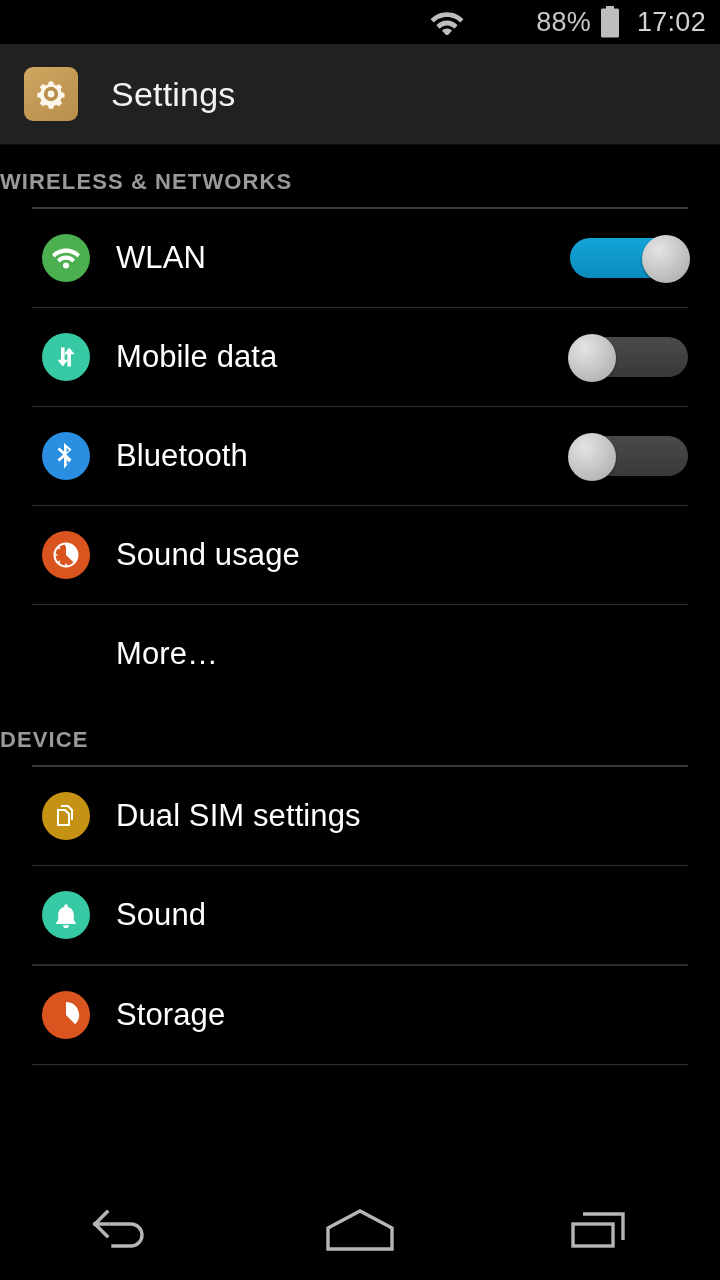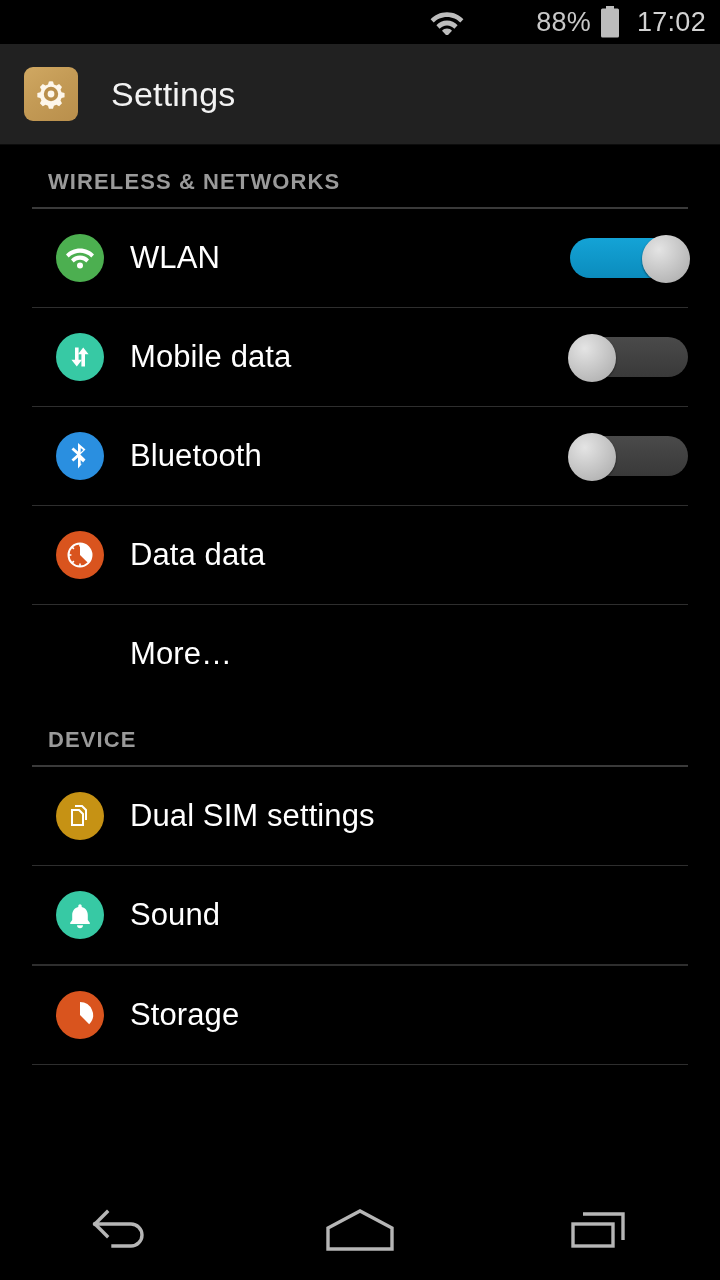--- a/index.html
+++ b/index.html
@@ -43,30 +43,30 @@
     color: #f2f2f2; font-size: 34px; margin-left: 33px;
     font-weight: 400; letter-spacing: 0.2px;
   }
 
   
   #list { position: relative; }
 
   .section-header { padding: 24px 0 0 0; }
   .section-header .sh-label {
     color: #9a9a9a; font-size: 22px; font-weight: bold;
-    letter-spacing: 1.1px; padding-left: 48px;
+    letter-spacing: 1.1px; 
   }
   .section-header .sh-rule {
     height: 2px; background: #3a3a3a;
     margin: 12px 32px 0 32px;
   }
 
   .row {
     height: 98px; display: flex; align-items: center;
-    padding-left: 56px; padding-right: 32px;
+    padding-left: 42px; padding-right: 32px;
     position: relative;
   }
   .row-icon {
     width: 48px; height: 48px; border-radius: 50%;
     display: flex; align-items: center; justify-content: center;
     flex: 0 0 auto;
   }
   .row-label {
     color: #ffffff; font-size: 31px; font-weight: 400;
     margin-left: 26px; letter-spacing: 0.1px;
@@ -211,21 +211,21 @@
           <path d="M15 15 L15 3.5 A11.5 11.5 0 0 1 23.1 22.9 Z" fill="#ffffff"></path>
           <g stroke="#ffffff" stroke-width="1.6">
             <line x1="15" y1="3.5" x2="15" y2="6.4"></line>
             <line x1="3.5" y1="15" x2="6.4" y2="15"></line>
             <line x1="15" y1="26.5" x2="15" y2="23.6"></line>
             <line x1="6.9" y1="6.9" x2="8.9" y2="8.9"></line>
             <line x1="6.9" y1="23.1" x2="8.9" y2="21.1"></line>
           </g>
         </svg>
       </div>
-      <div class="row-label">Data data</div>
+      <div class="row-label">Sound usage</div>
     </div>
     <div class="row-divider"></div>
 
     <div class="row no-icon">
       <div class="row-label">More…</div>
     </div>
 
     <div class="section-header">
       <div class="sh-label">DEVICE</div>
       <div class="sh-rule"></div>

